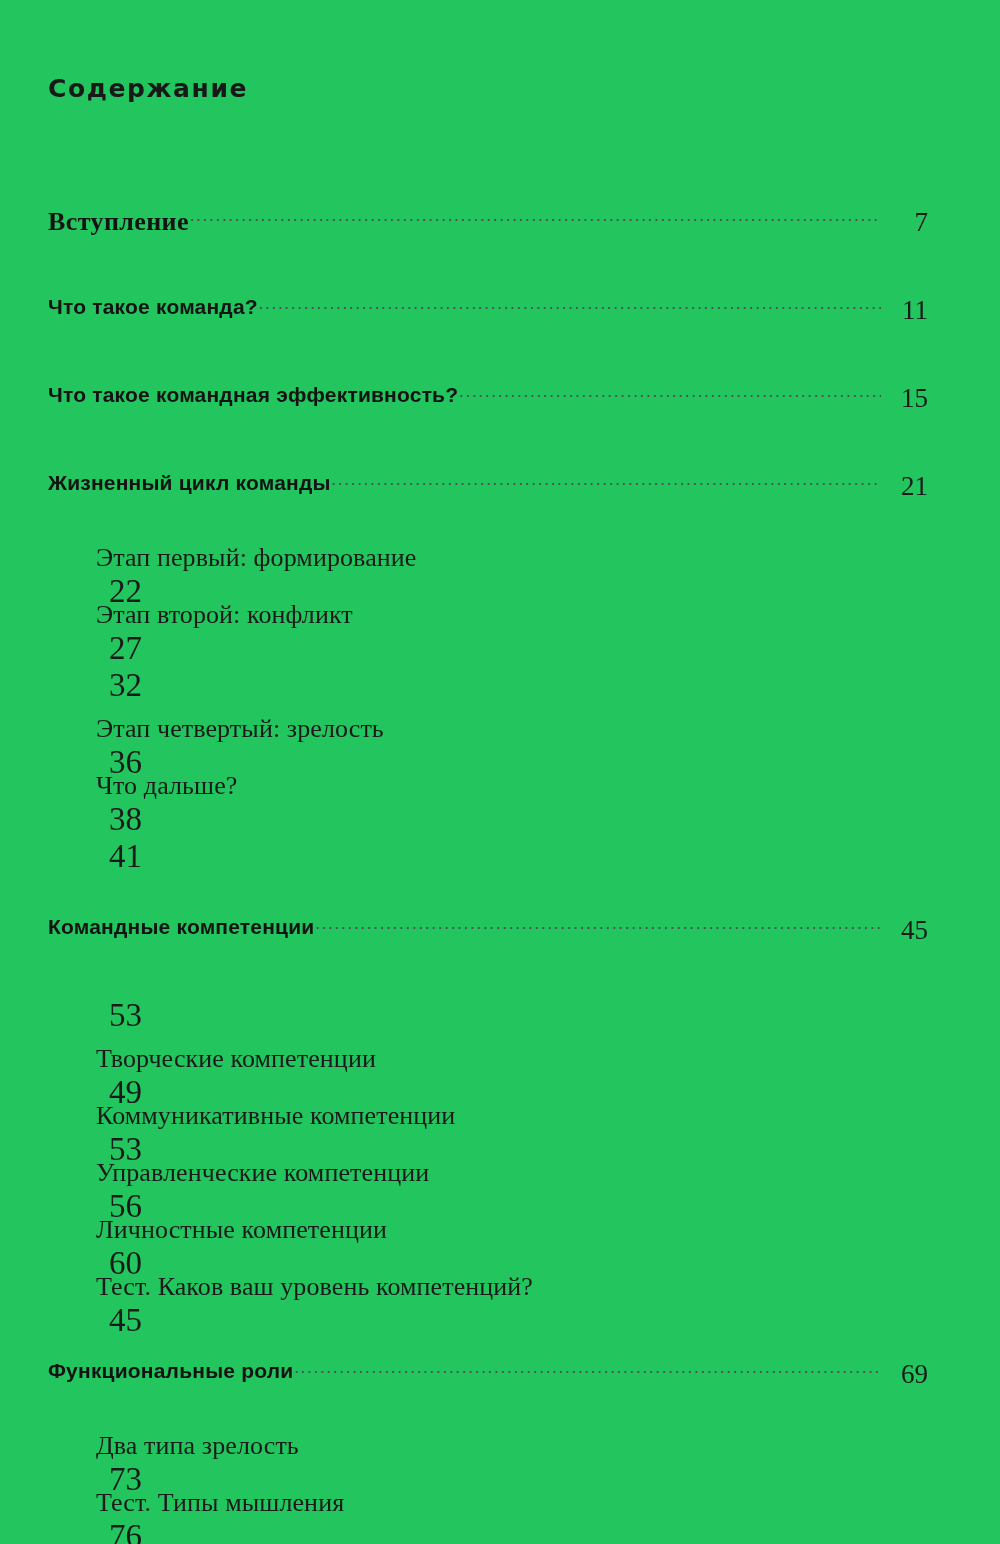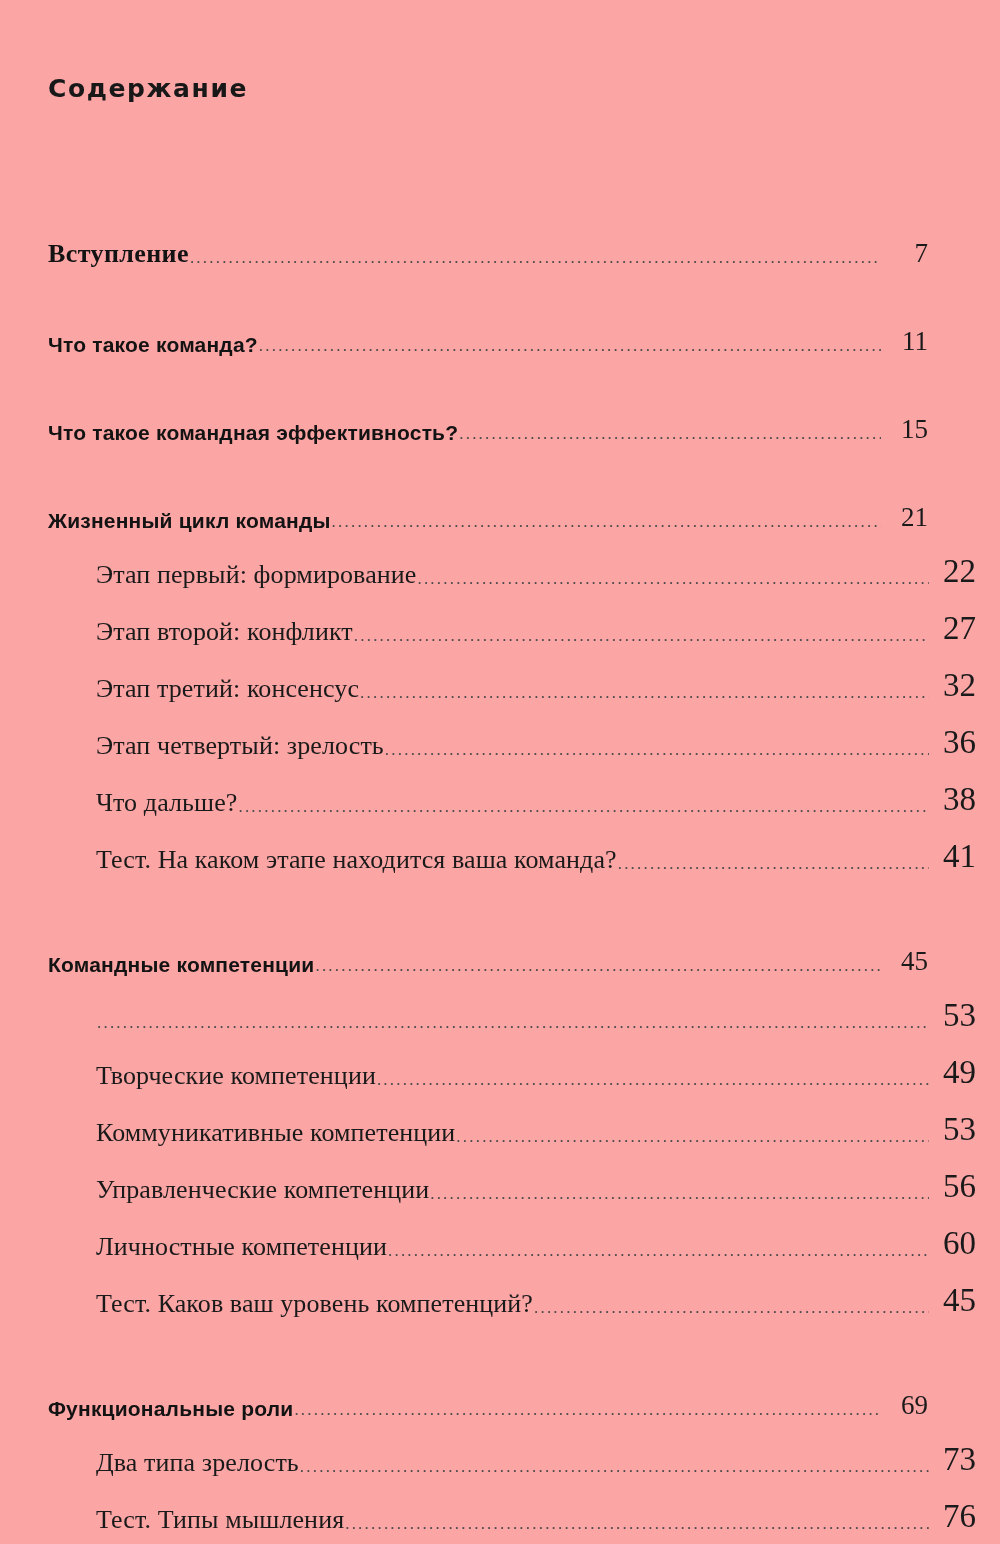--- a/index.html
+++ b/index.html
@@ -4,21 +4,21 @@
 <style>
   html, body {
     margin: 0;
     padding: 0;
     background: #ffffff;
   }
   .page {
     position: relative;
     width: 1000px;
     height: 1544px;
-    background: #fca5a5;
+    background: #22c55e;
     overflow: hidden;
     font-family: "Liberation Serif", serif;
     color: #1a1a1a;
   }
 
   .toc-title {
     position: absolute;
     left: 48px;
     top: 74px;
     font-family: "DejaVu Sans", sans-serif;
@@ -31,21 +31,21 @@
   .toc-body {
     position: absolute;
     left: 48px;
     top: 207px;
     width: 880px;
   }
 
   
   .entry {
     display: flex;
-    align-items: flex-end;
+    align-items: flex-start;
     width: 100%;
   }
   .entry .label {
     white-space: pre;
     flex: 0 1 auto;
   }
   .entry .leader {
     flex: 1 1 auto;
     min-width: 6px;
     overflow: hidden;
@@ -100,21 +100,21 @@
   .lvl2 .page-num {
     font-size: 33px;
     min-width: 46px;
   }
 
   
   .gap-sm { height: 10px; }
   .gap-md { height: 26px; }
   .gap-lg { height: 40px; }
   .row-h-1 { height: 62px; }
-  .row-h-2 { height: 47px; }
+  .row-h-2 { height: 47px; flex-direction: column; }
 </style>
 </head>
 <body>
 
 <div class="page">
 
   <div class="toc-title">Содержание</div>
 
   <div class="toc-body" id="toc-body">
       <div class="entry lvl1 serif-head row-h-1">
@@ -147,39 +147,37 @@
         <span class="page-num">22</span>
       </div>
       <div class="gap-sm"></div>
       <div class="entry lvl2 row-h-2">
         <span class="label">Этап второй: конфликт</span>
         <span class="leader">..................................................................................................................................................</span>
         <span class="page-num">27</span>
       </div>
       <div class="gap-sm"></div>
       <div class="entry lvl2 row-h-2">
-        <span class="label">Этап третий: консенсус</span>
         <span class="leader">..................................................................................................................................................</span>
         <span class="page-num">32</span>
       </div>
       <div class="gap-sm"></div>
       <div class="entry lvl2 row-h-2">
         <span class="label">Этап четвертый: зрелость</span>
         <span class="leader">..................................................................................................................................................</span>
         <span class="page-num">36</span>
       </div>
       <div class="gap-sm"></div>
       <div class="entry lvl2 row-h-2">
         <span class="label">Что дальше?</span>
         <span class="leader">..................................................................................................................................................</span>
         <span class="page-num">38</span>
       </div>
       <div class="gap-sm"></div>
       <div class="entry lvl2 row-h-2">
-        <span class="label">Тест. На каком этапе находится ваша команда?</span>
         <span class="leader">..................................................................................................................................................</span>
         <span class="page-num">41</span>
       </div>
       <div class="gap-lg"></div>
       <div class="entry lvl1 row-h-1">
         <span class="label">Командные компетенции</span>
         <span class="leader">..................................................................................................................................................</span>
         <span class="page-num">45</span>
       </div>
       <div class="gap-sm"></div>

